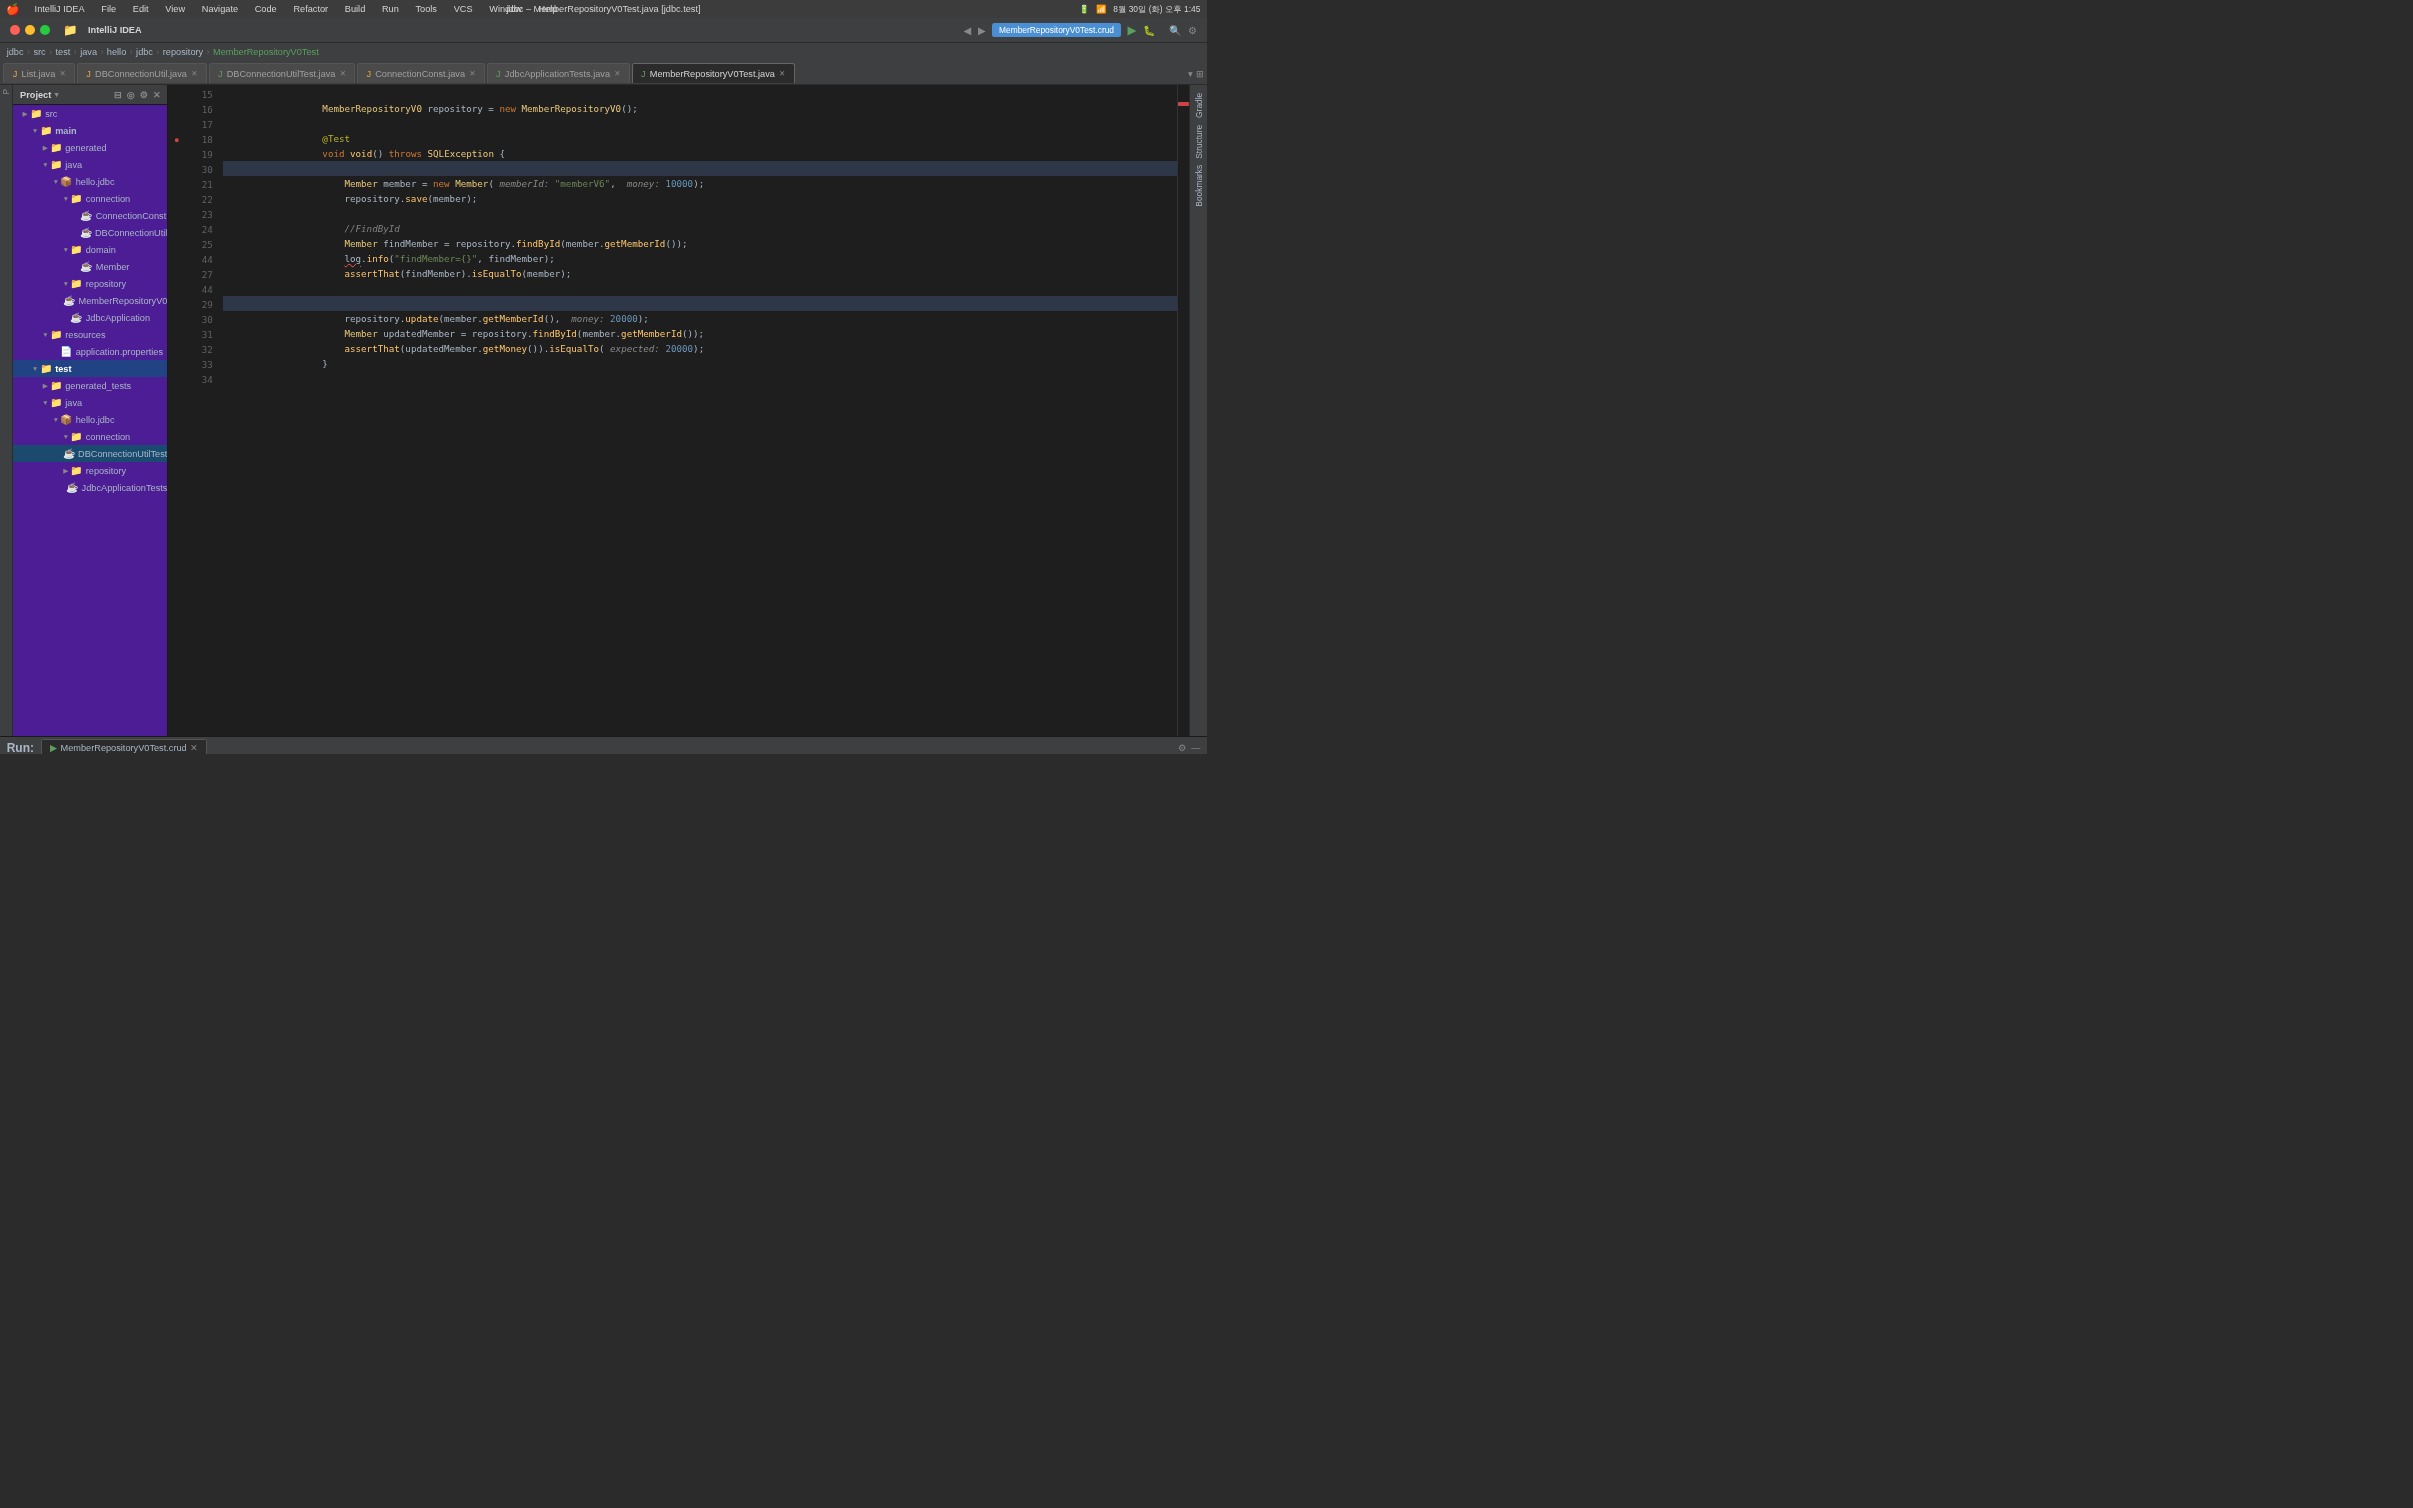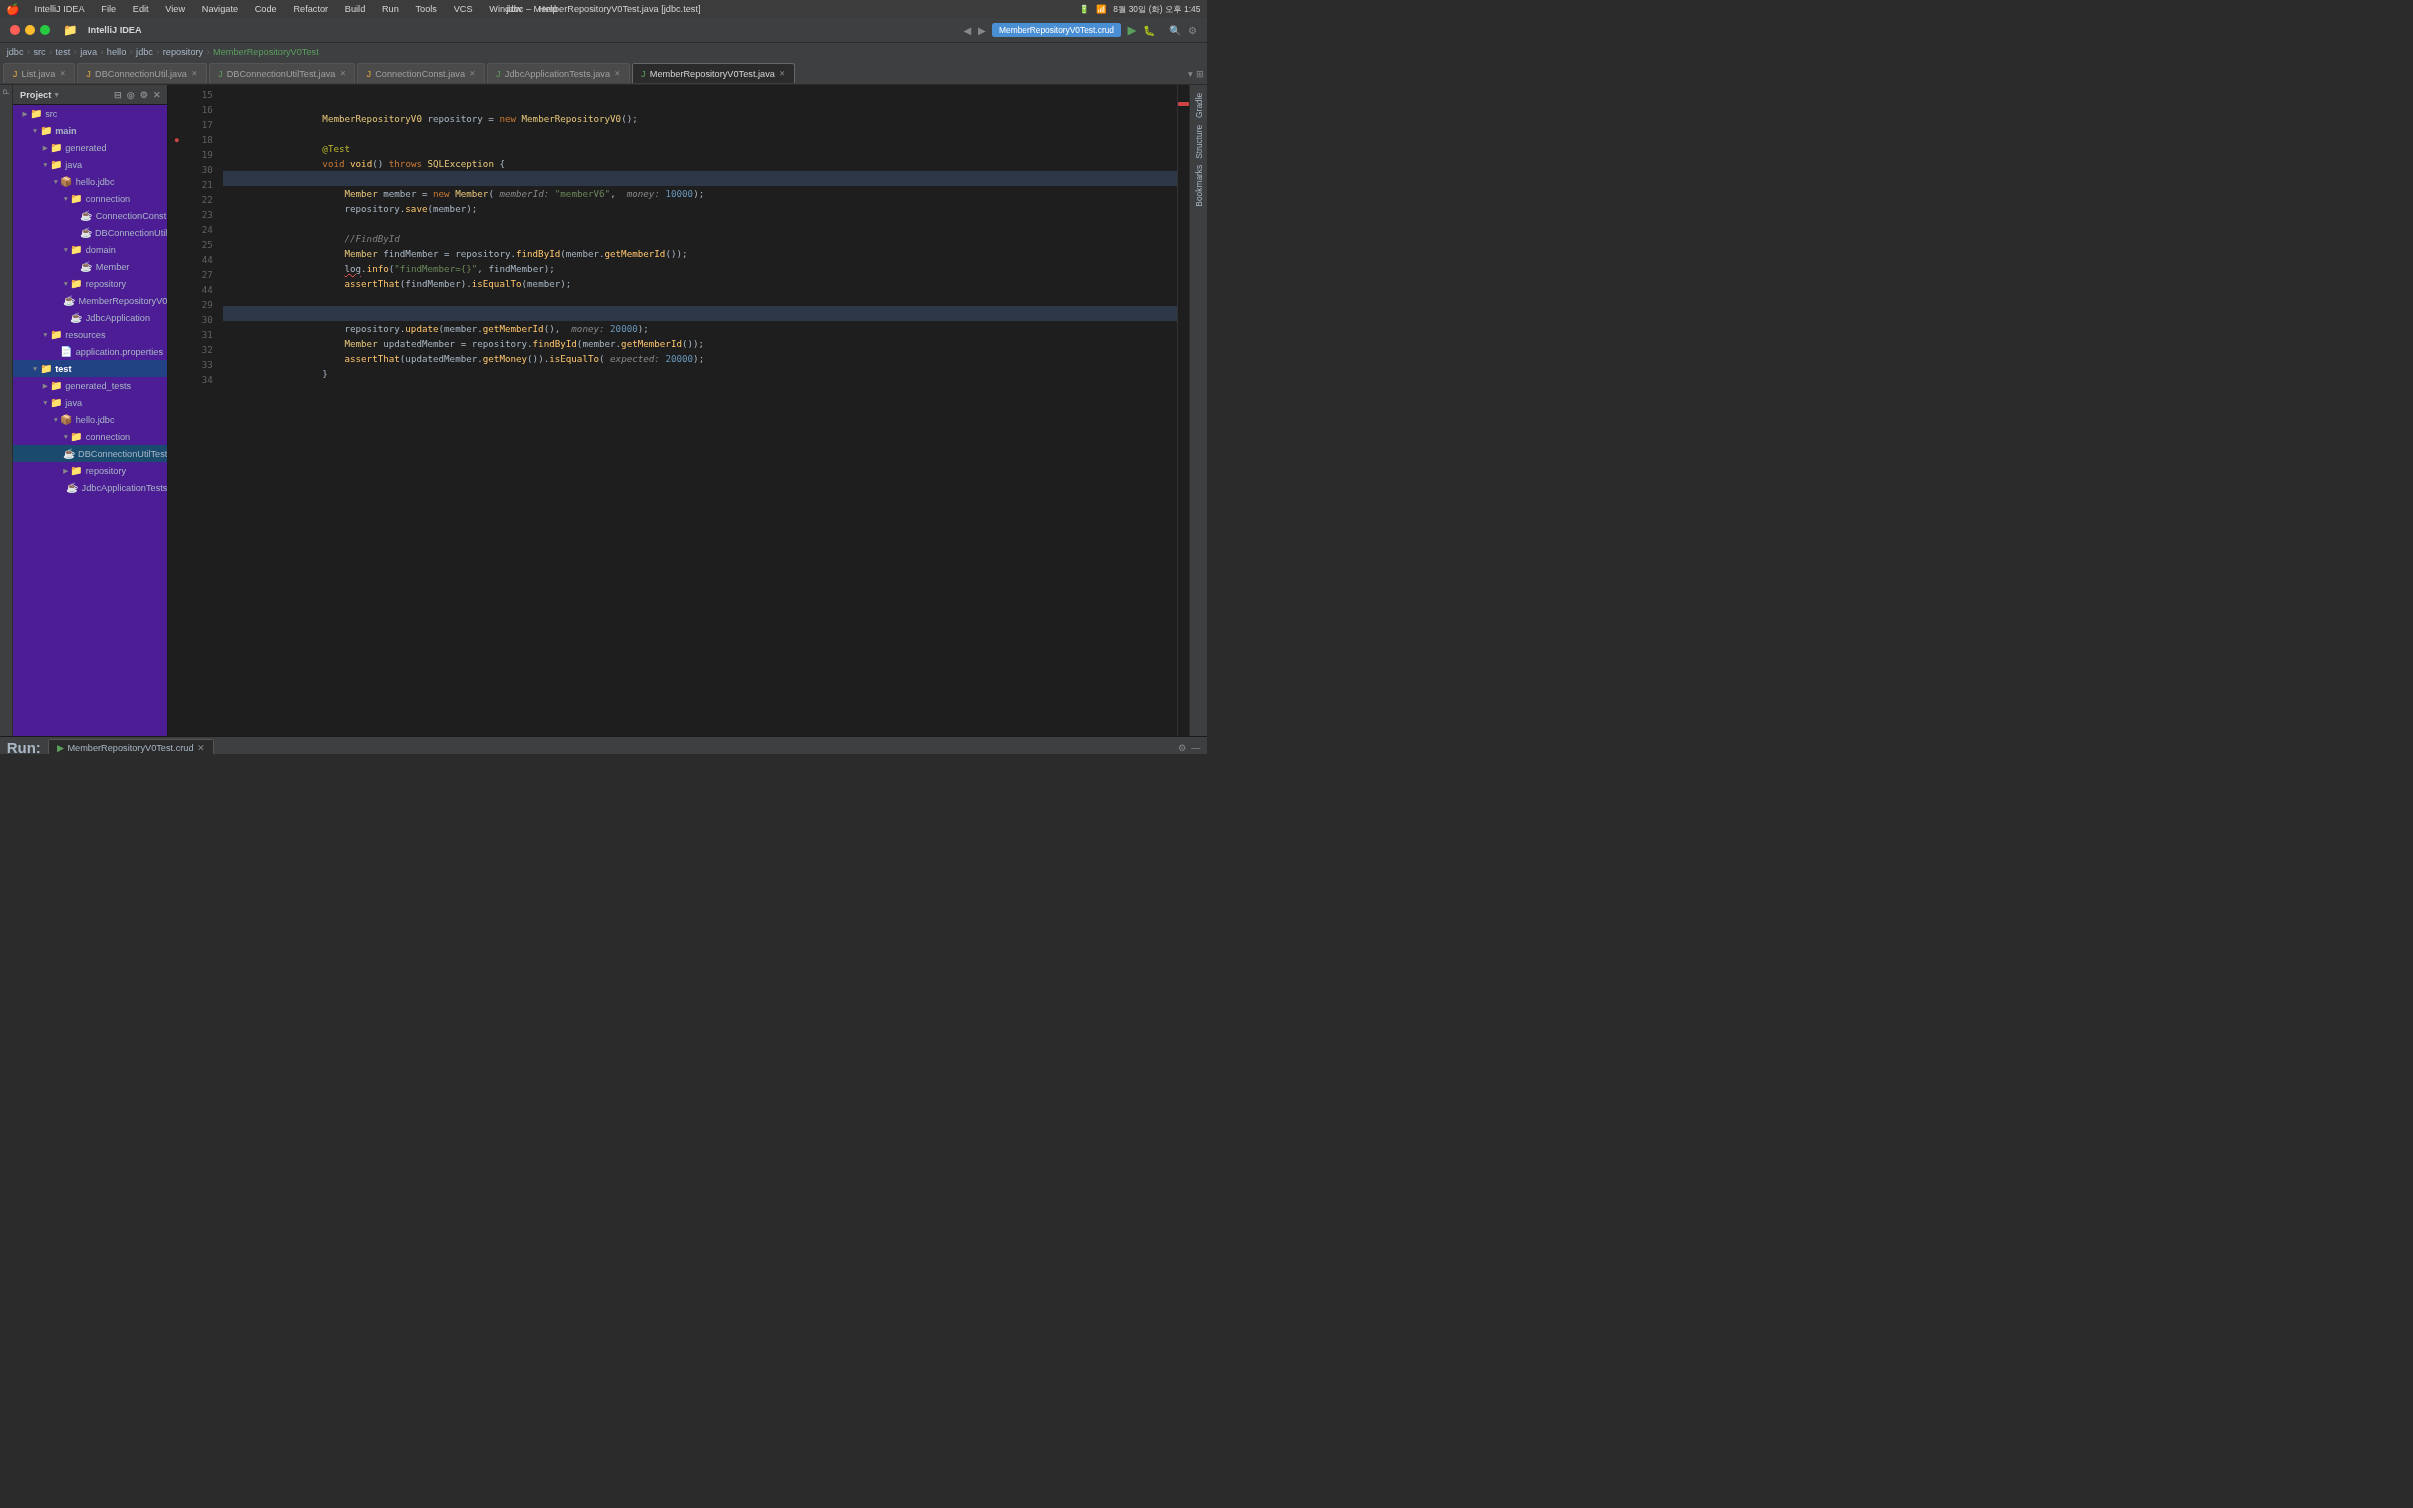--- a/index.html
+++ b/index.html
@@ -216,21 +216,21 @@
       color: #606060;
       line-height: 15px;
       padding-right: 6.7px;
       padding-top: 1.7px;
       user-select: none;
       flex-shrink: 0;
     }
     .code-lines {
       flex: 1;
       overflow: auto;
-      padding-top: 11px;
+      padding-top: 1px;
       padding-left: 3.4px;
     }
     .code-line {
       height: 15px;
       font-family: 'Menlo', 'Monaco', monospace;
       font-size: 9.2px;
       line-height: 15px;
       white-space: pre;
       color: #a9b7c6;
       position: relative;
@@ -290,21 +290,21 @@
     .run-tab-bar {
       height: 23.5px;
       background: #3d3f41;
       display: flex;
       align-items: center;
       padding: 0 6.7px;
       border-bottom: 0.8px solid #1a1a1a;
       gap: 6.7px;
     }
     .run-label {
-      font-size: 15px;
+      font-size: 12px;
       font-weight: bold;
       color: #a9b7c6;
     }
     .run-tab {
       height: 18.4px;
       padding: 0 8.4px;
       background: #2b2b2b;
       border: 0.8px solid #555;
       border-radius: 1.7px;
       display: flex;

